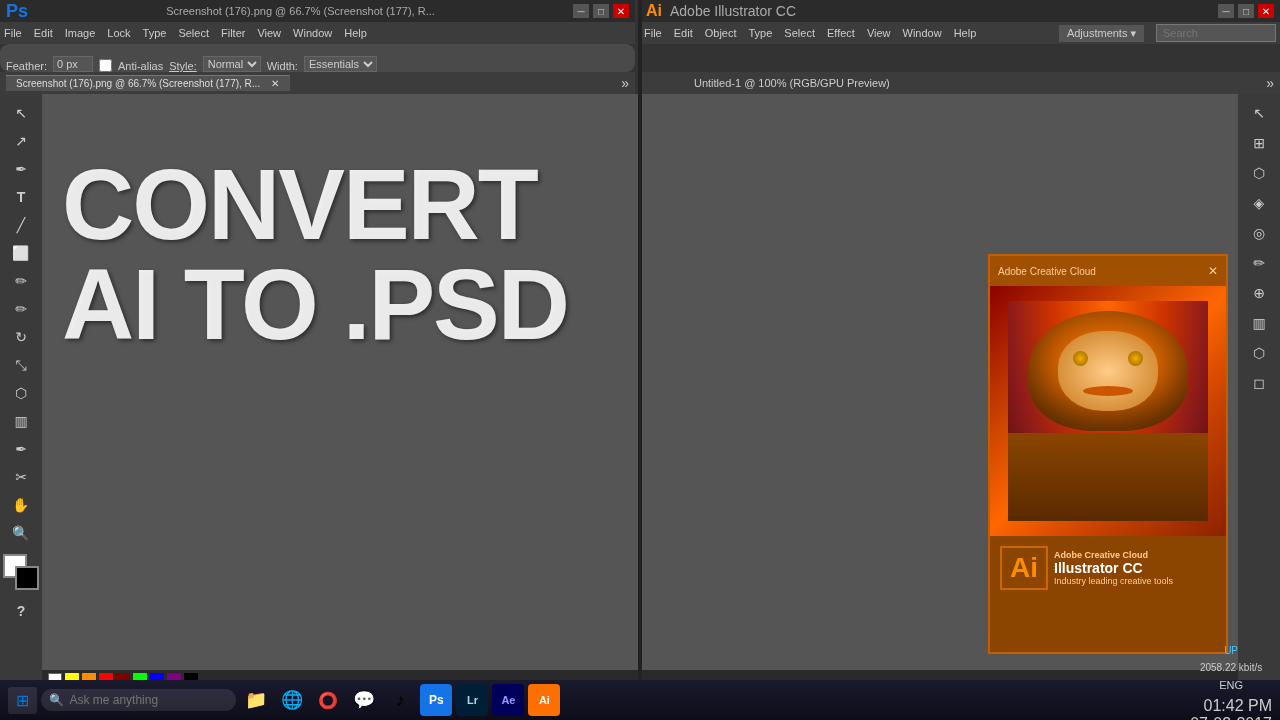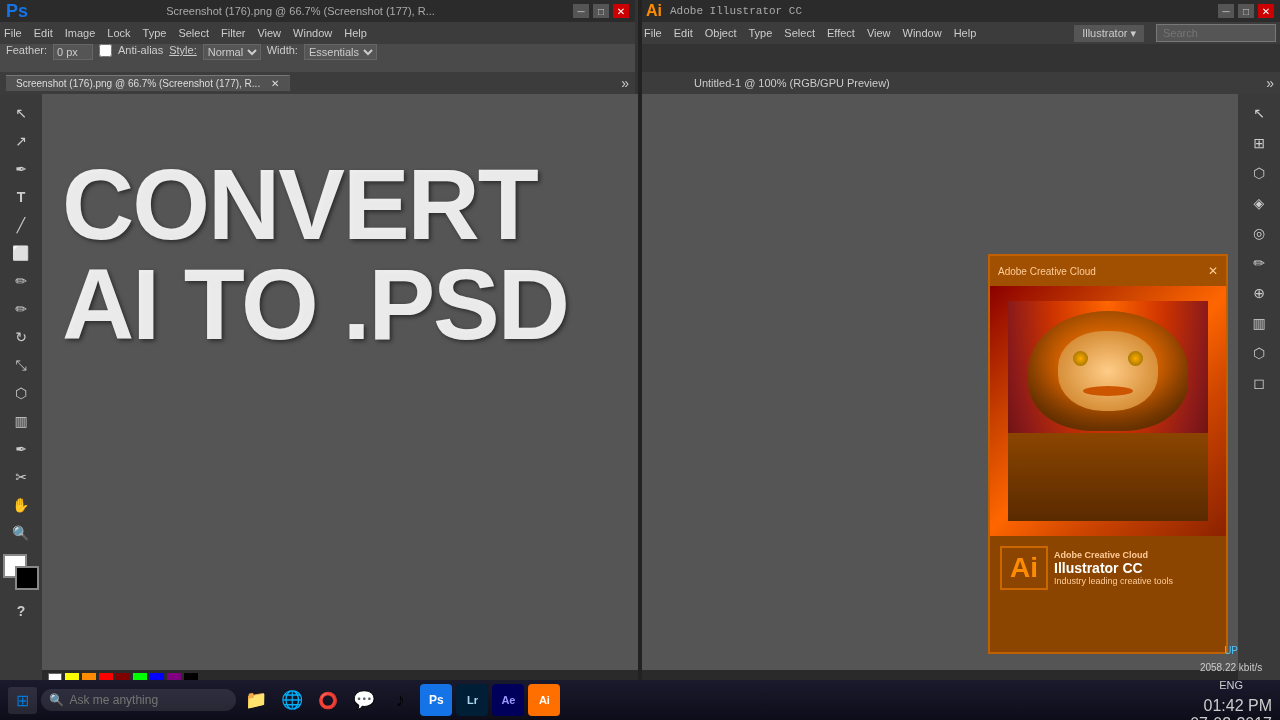--- a/index.html
+++ b/index.html
@@ -33,22 +33,22 @@
     .ai-menu-bar {
       position: absolute; top: 22px; left: 640px; width: 640px; height: 22px;
       background: #3c3c3c; display: flex; align-items: center; padding: 0 4px;
       font-size: 11px; color: #ccc; gap: 12px;
     }
     .menu-item { cursor: pointer; }
 
     
     .ps-toolbar-top {
       position: absolute; top: 44px; left: 0; width: 635px; height: 28px;
-      background: #4a4a4a; display: flex; align-items: flex-start; padding: 0 6px; gap: 6px;
-      font-size: 11px; color: #ccc;
+      background: #4a4a4a; display: flex; align-items: flex-end; padding: 0 6px; gap: 6px;
+      font-size: 11px; color: #ccc; border-radius: 9px;
     }
 
     
     .ps-doc-tab {
       position: absolute; top: 72px; left: 0; width: 635px; height: 22px;
       background: #3c3c3c; display: flex; align-items: center; padding: 0 6px;
       font-size: 11px; color: #ccc;
     }
     .doc-tab {
       background: #525252; padding: 2px 10px; font-size: 10px; color: #ddd;
@@ -476,39 +476,39 @@
 
 <div class="ps-status-bar">
   <span>66.67%</span>
   <span>🔍</span>
 </div>
 
 <div class="vertical-divider"></div>
 
 <div class="ai-title-bar">
   <span style="color:#ff8c00;font-weight:900;font-size:16px;margin-right:8px;">Ai</span>
-  <span style="color:#aaa;font-size:11px;font-family:Liberation Mono, monospace;">Adobe Illustrator CC</span>
+  <span style="color:#aaa;font-size:14px;">Adobe Illustrator CC</span>
   <div class="window-controls" style="margin-left:auto;">
     <div class="win-btn minimize">─</div>
     <div class="win-btn maximize">□</div>
     <div class="win-btn close">✕</div>
   </div>
 </div>
 
 <div class="ai-menu-bar">
   <span class="menu-item">File</span>
   <span class="menu-item">Edit</span>
   <span class="menu-item">Object</span>
   <span class="menu-item">Type</span>
   <span class="menu-item">Select</span>
   <span class="menu-item">Effect</span>
   <span class="menu-item">View</span>
   <span class="menu-item">Window</span>
   <span class="menu-item">Help</span>
-  <span style="margin-left:auto;font-size:11px;background:#555;padding:2px 8px;">Illustrator ▾</span>
+  <span style="margin-left:auto;font-size:11px;background:#555;padding:2px 8px;">Adjustments ▾</span>
   <input type="text" placeholder="Search" style="background: rgb(85, 85, 85); border: 1px solid rgb(119, 119, 119); color: rgb(204, 204, 204); font-size: 11px; padding: 2px 6px; width: 120px;">
 </div>
 
 <div class="ai-doc-tab">
   <span style="font-size:11px;color:#ccc;margin-left:48px;">Untitled-1 @ 100% (RGB/GPU Preview)</span>
   <span style="margin-left:auto;font-size:14px;cursor:pointer;">»</span>
 </div>
 
 <div class="ai-left-tools">
   <div class="tool-icon" title="Selection">↖</div>

